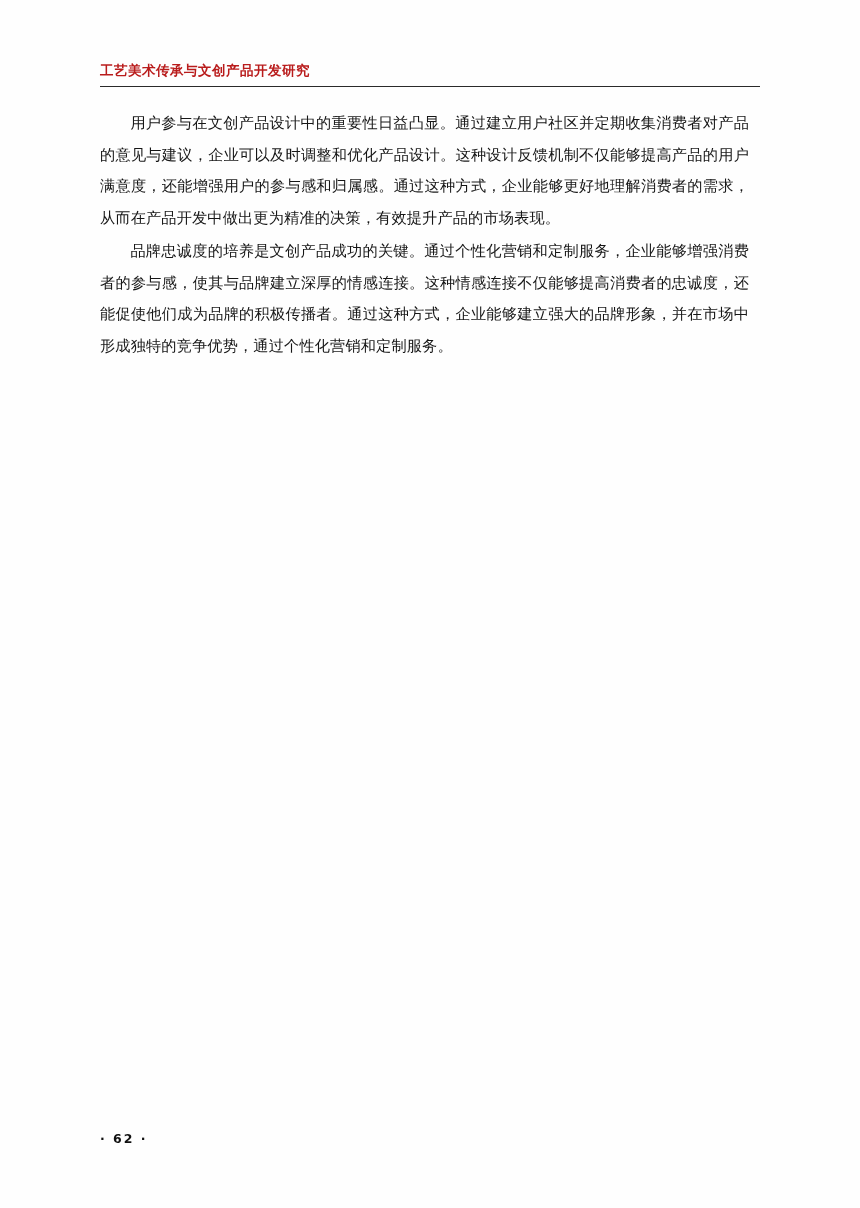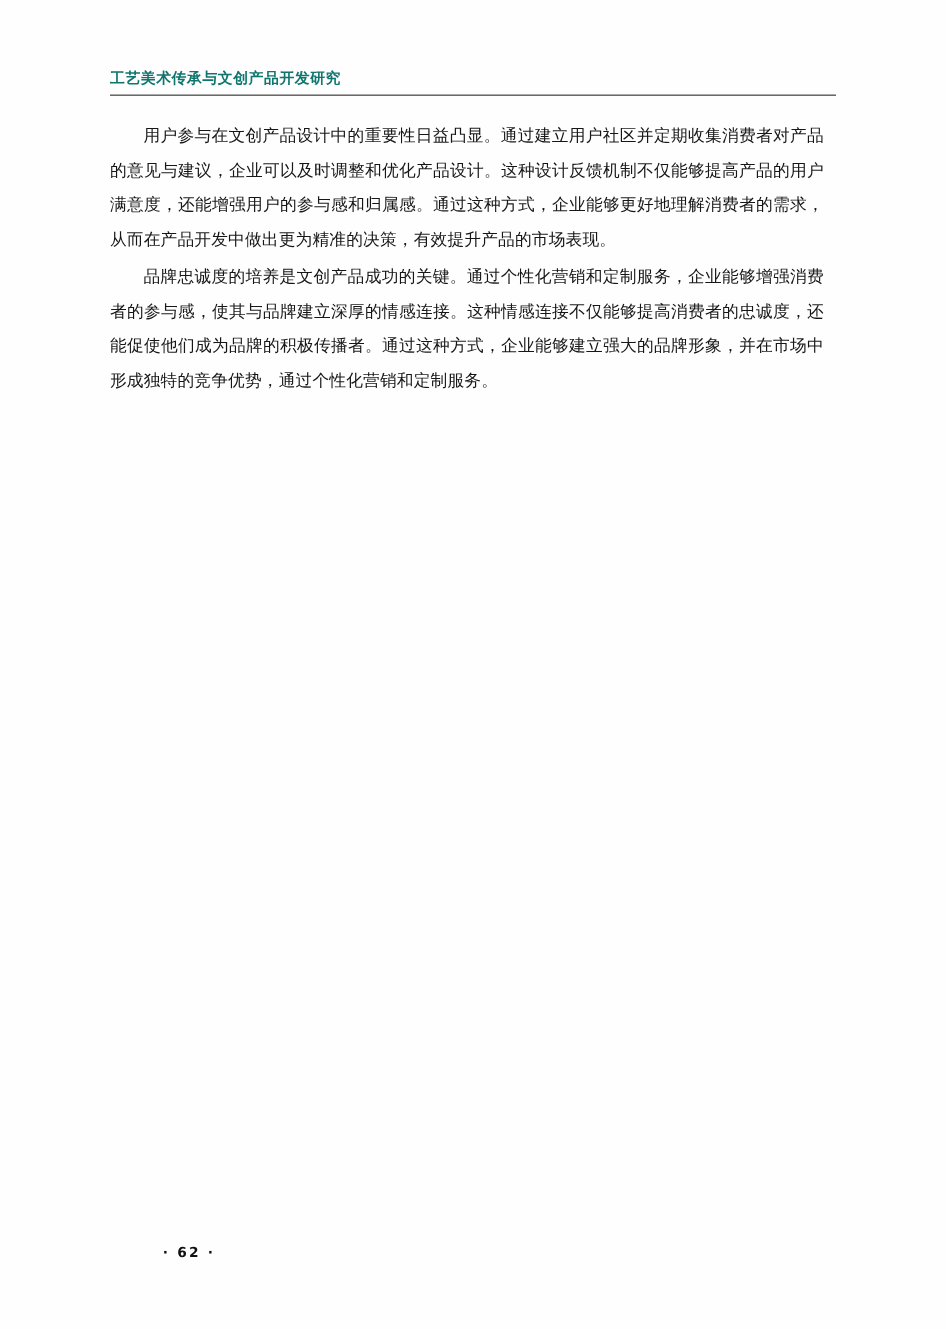--- a/index.html
+++ b/index.html
@@ -28,21 +28,21 @@
     position: absolute;
     top: 62px;
     left: 100px;
     width: 660px;
   }
   .header-title {
     font-family: "DejaVu Sans", "Liberation Sans", sans-serif;
     font-weight: bold;
     font-size: 13.5px;
     letter-spacing: 0.5px;
-    color: #0f766e;
+    color: #b91c1c;
     padding-bottom: 6px;
   }
   .header-rule {
     border-bottom: 1.2px solid #2a2a2a;
     width: 660px;
   }
   .content {
     position: absolute;
     top: 108px;
     left: 100px;
@@ -65,21 +65,20 @@
     left: 100px;
     width: 660px;
     font-family: "DejaVu Sans", "Liberation Sans", sans-serif;
     font-size: 12.5px;
     color: #111111;
   }
   .folio {
     display: inline-block;
     letter-spacing: 2px;
     font-weight: bold;
-    margin-left: 48px;
   }
 </style>
 </head>
 <body>
 
 <div class="page">
 
   <div class="header">
     <div class="header-title">工艺美术传承与文创产品开发研究</div>
     <div class="header-rule"></div>

